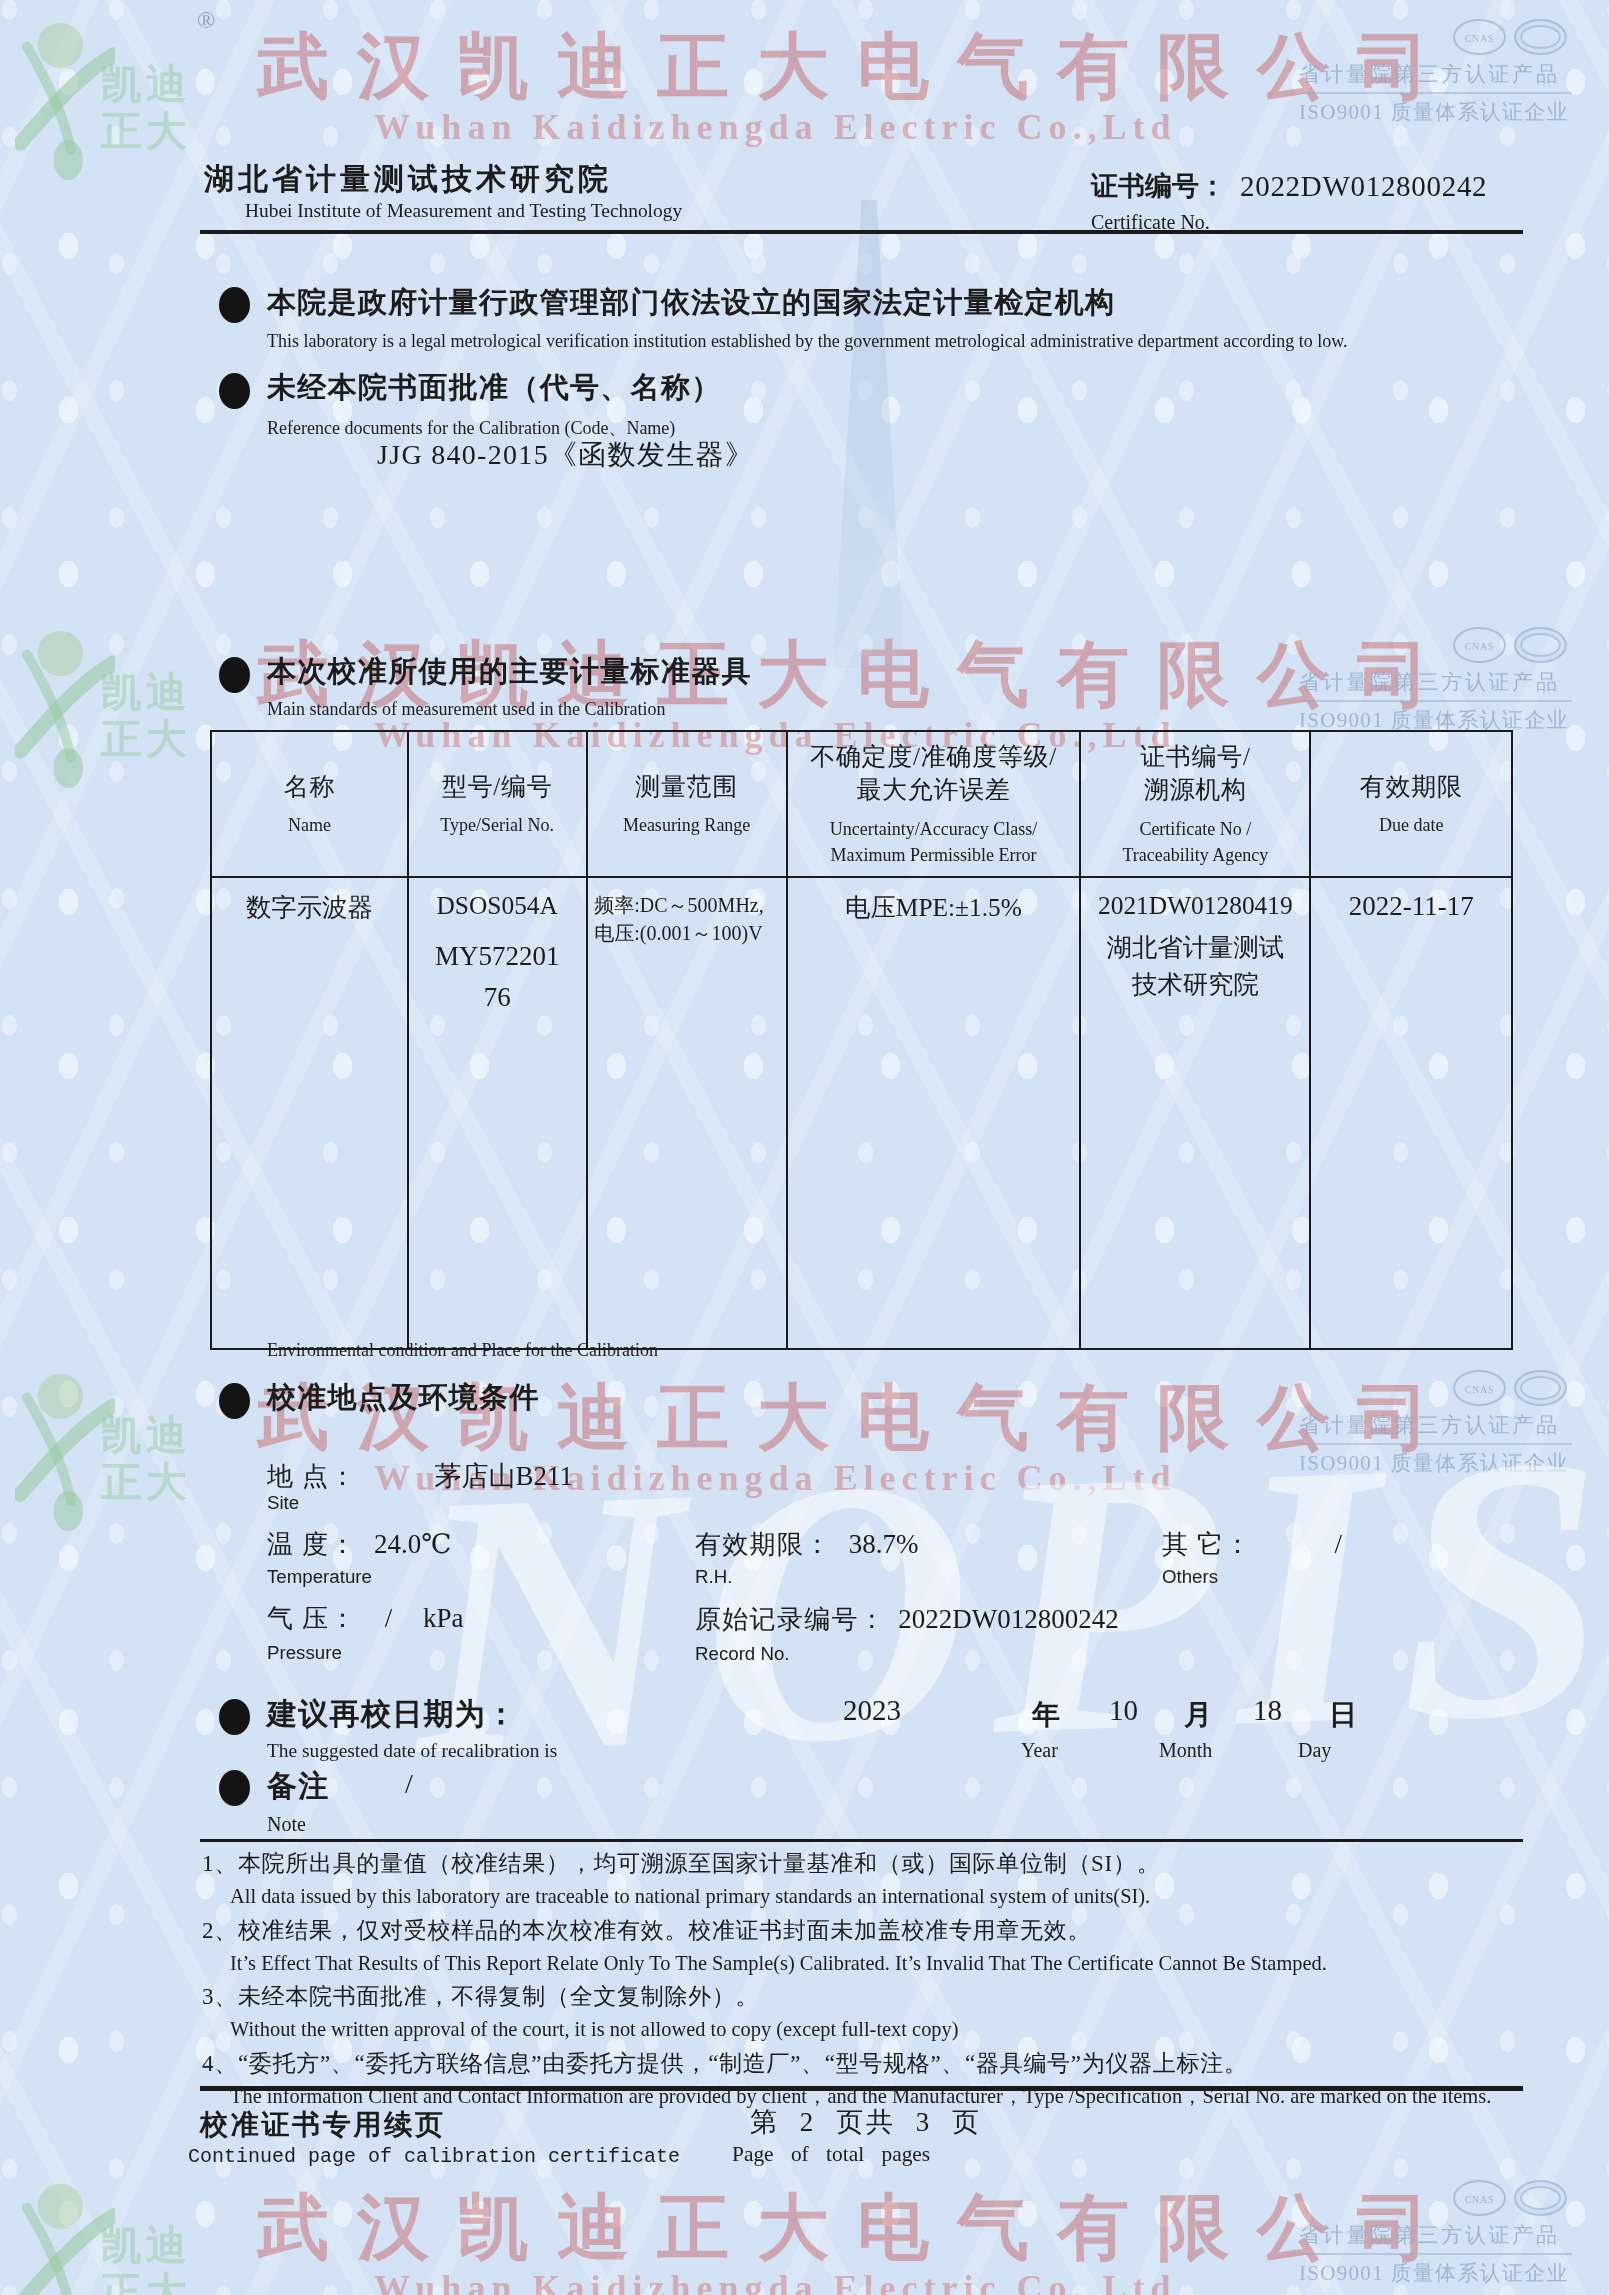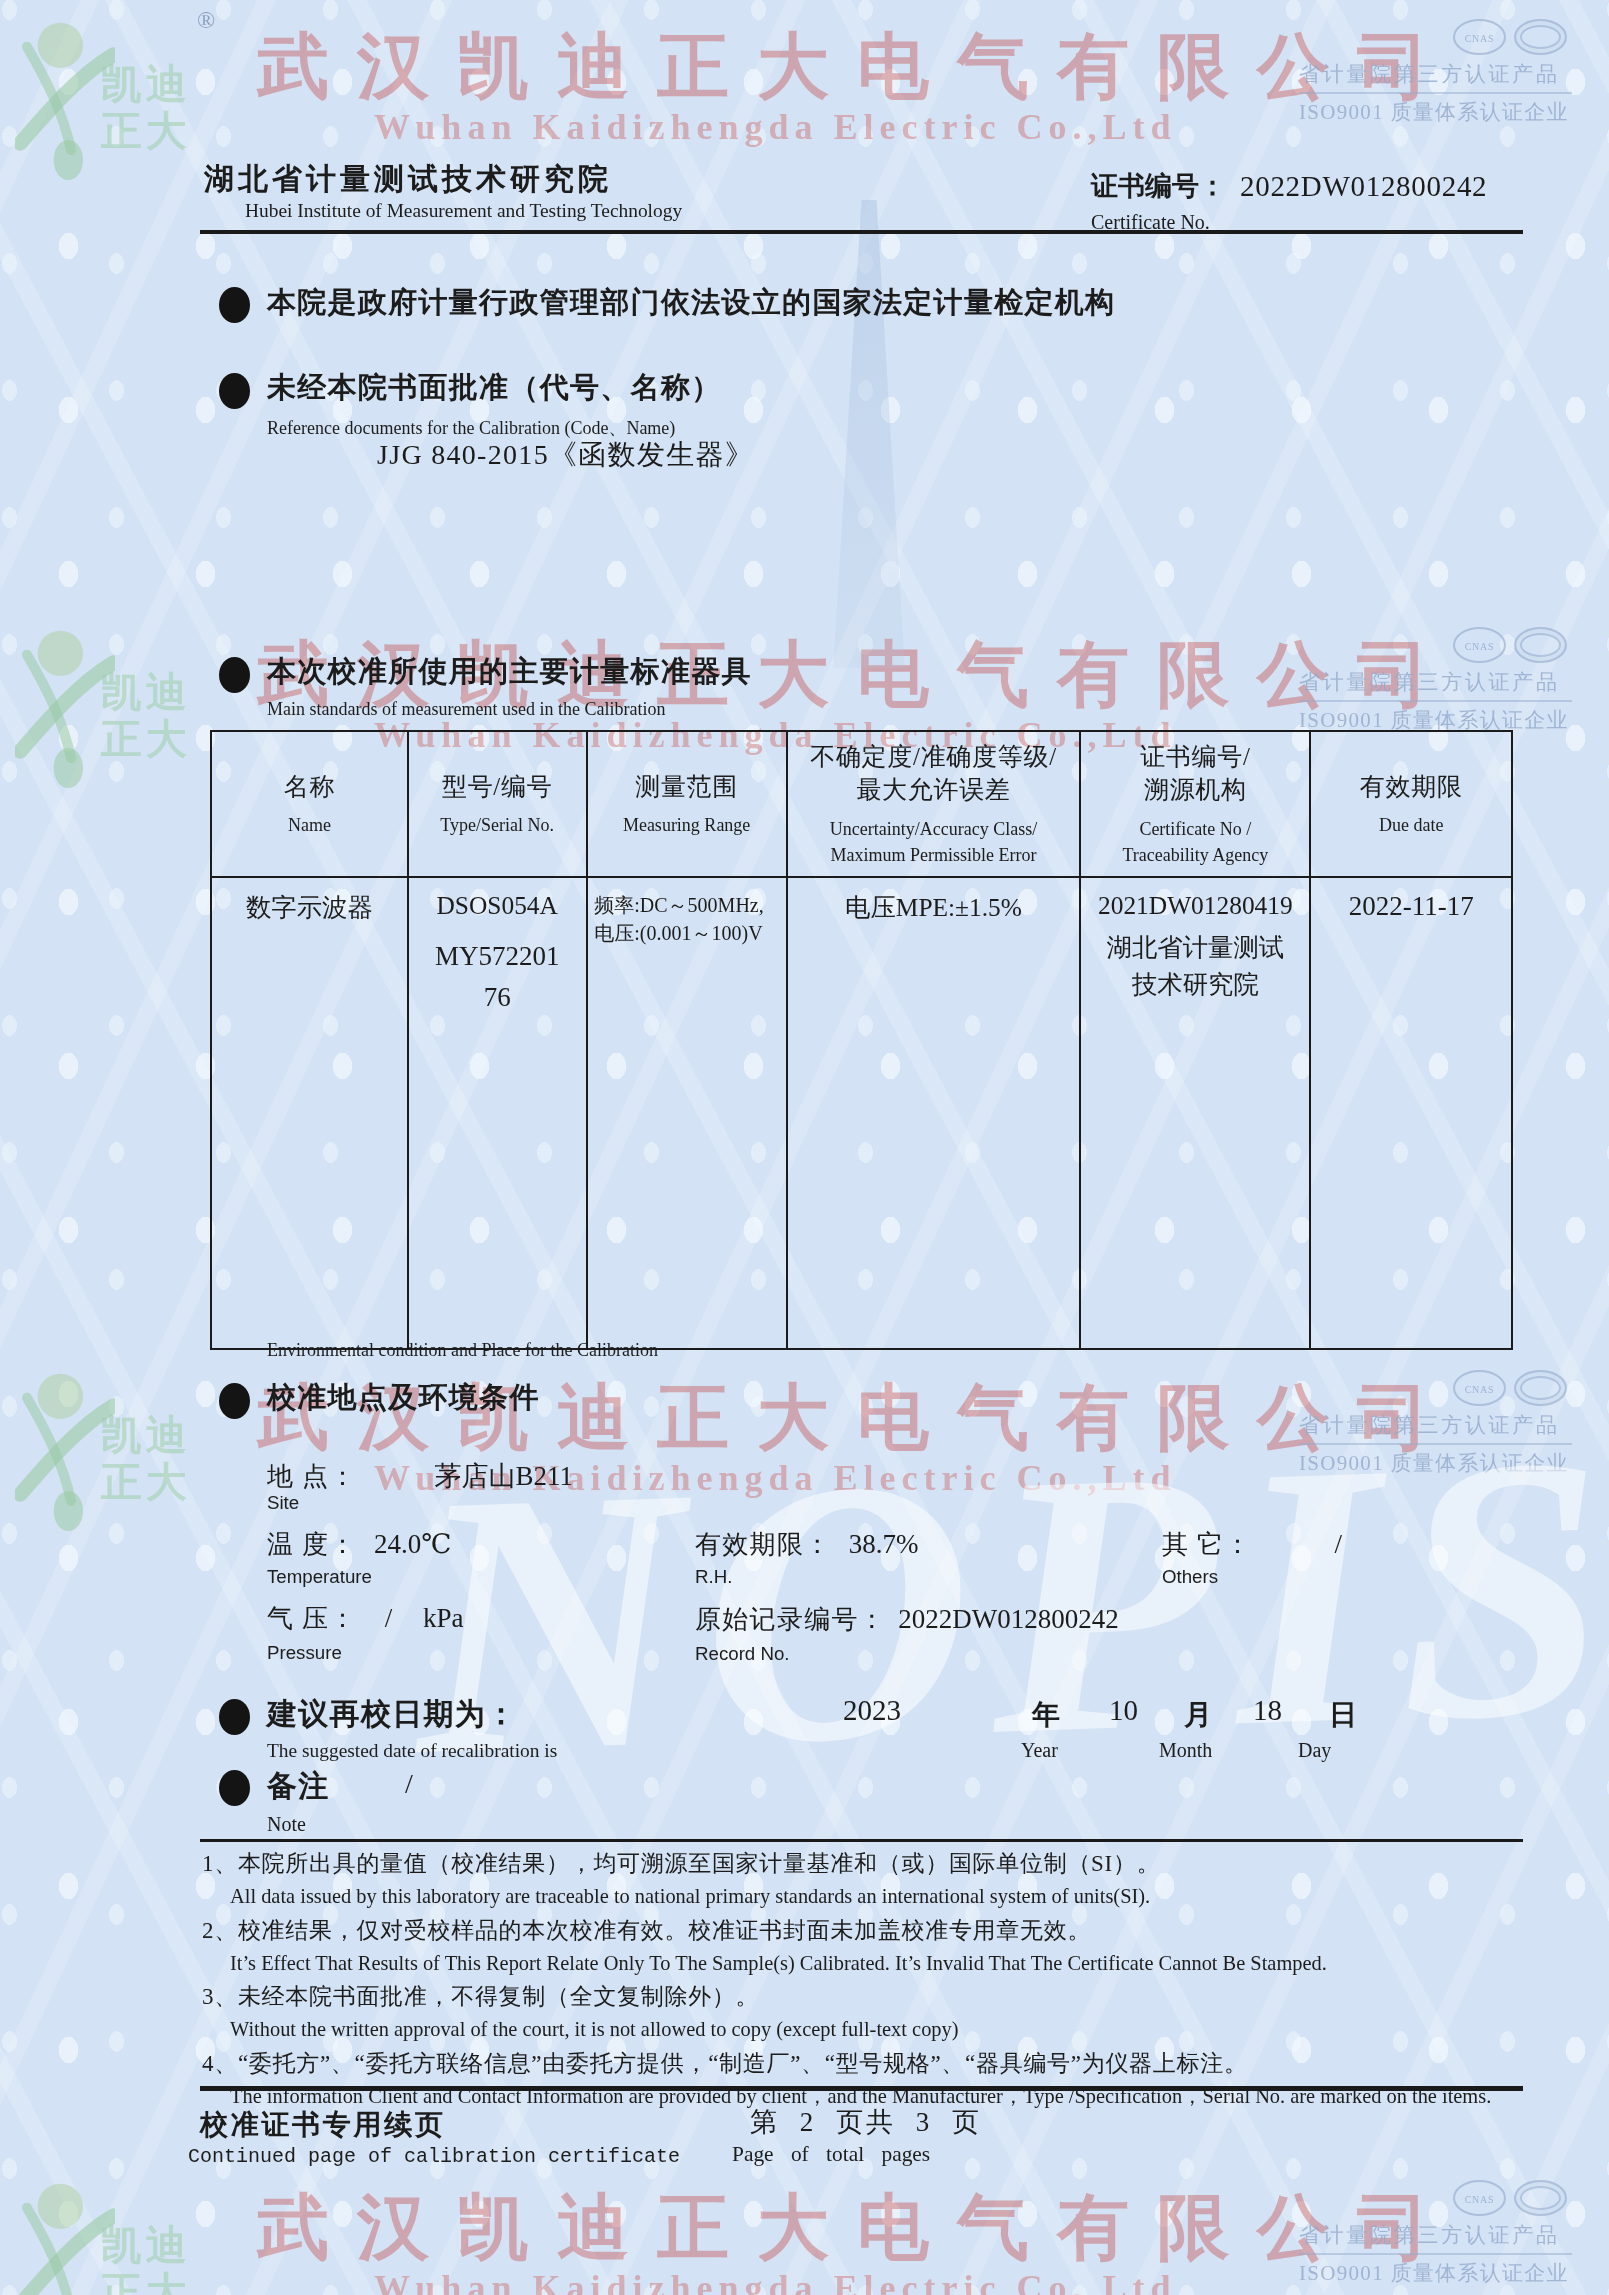--- a/index.html
+++ b/index.html
@@ -194,20 +194,21 @@
 
     <div class="abs inst-cn" style="left:204px; top:159px;">湖北省计量测试技术研究院</div>
     <div class="abs inst-en" style="left:204px; top:200px;">Hubei Institute of Measurement and Testing Technology</div>
     <div class="abs certno-label" style="left:1091px; top:168px;">证书编号：</div>
     <div class="abs certno-value" style="left:1240px; top:170px;">2022DW012800242</div>
     <div class="abs certno-en" style="left:1091px; top:211px;">Certificate No.</div>
     <div class="abs rule" style="left:200px; top:230px; width:1323px; height:4px;"></div>
 
     <div class="abs bullet" style="left:219px; top:287px;"></div>
     <div class="abs h-cn" style="left:267px; top:283px;">本院是政府计量行政管理部门依法设立的国家法定计量检定机构</div>
+    <div class="abs h-en" style="left:267px; top:331px;">This laboratory is a legal metrological verification institution established by the government metrological administrative department according to low.</div>
 
     <div class="abs bullet" style="left:219px; top:373px;"></div>
     <div class="abs h-cn" style="left:267px; top:368px;">未经本院书面批准（代号、名称）</div>
     <div class="abs h-en" style="left:267px; top:416px;">Reference documents for the Calibration (Code、Name)</div>
     <div class="abs jjg" style="left:377px; top:436px;">JJG 840-2015《函数发生器》</div>
 
     <div class="abs bullet" style="left:219px; top:657px;"></div>
     <div class="abs h-cn" style="left:267px; top:652px;">本次校准所使用的主要计量标准器具</div>
     <div class="abs h-en" style="left:267px; top:699px;">Main standards of measurement used in the Calibration</div>
 

